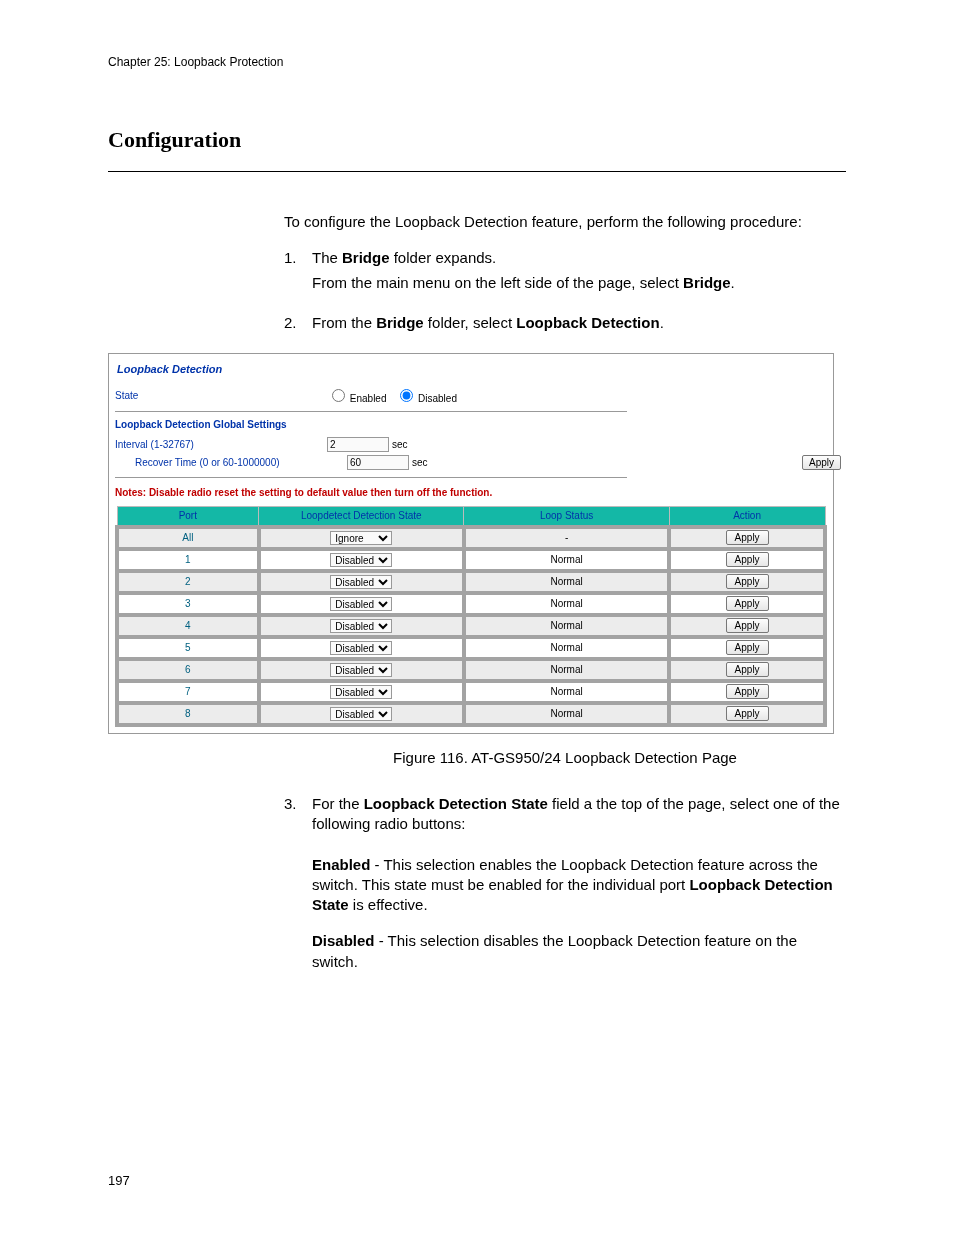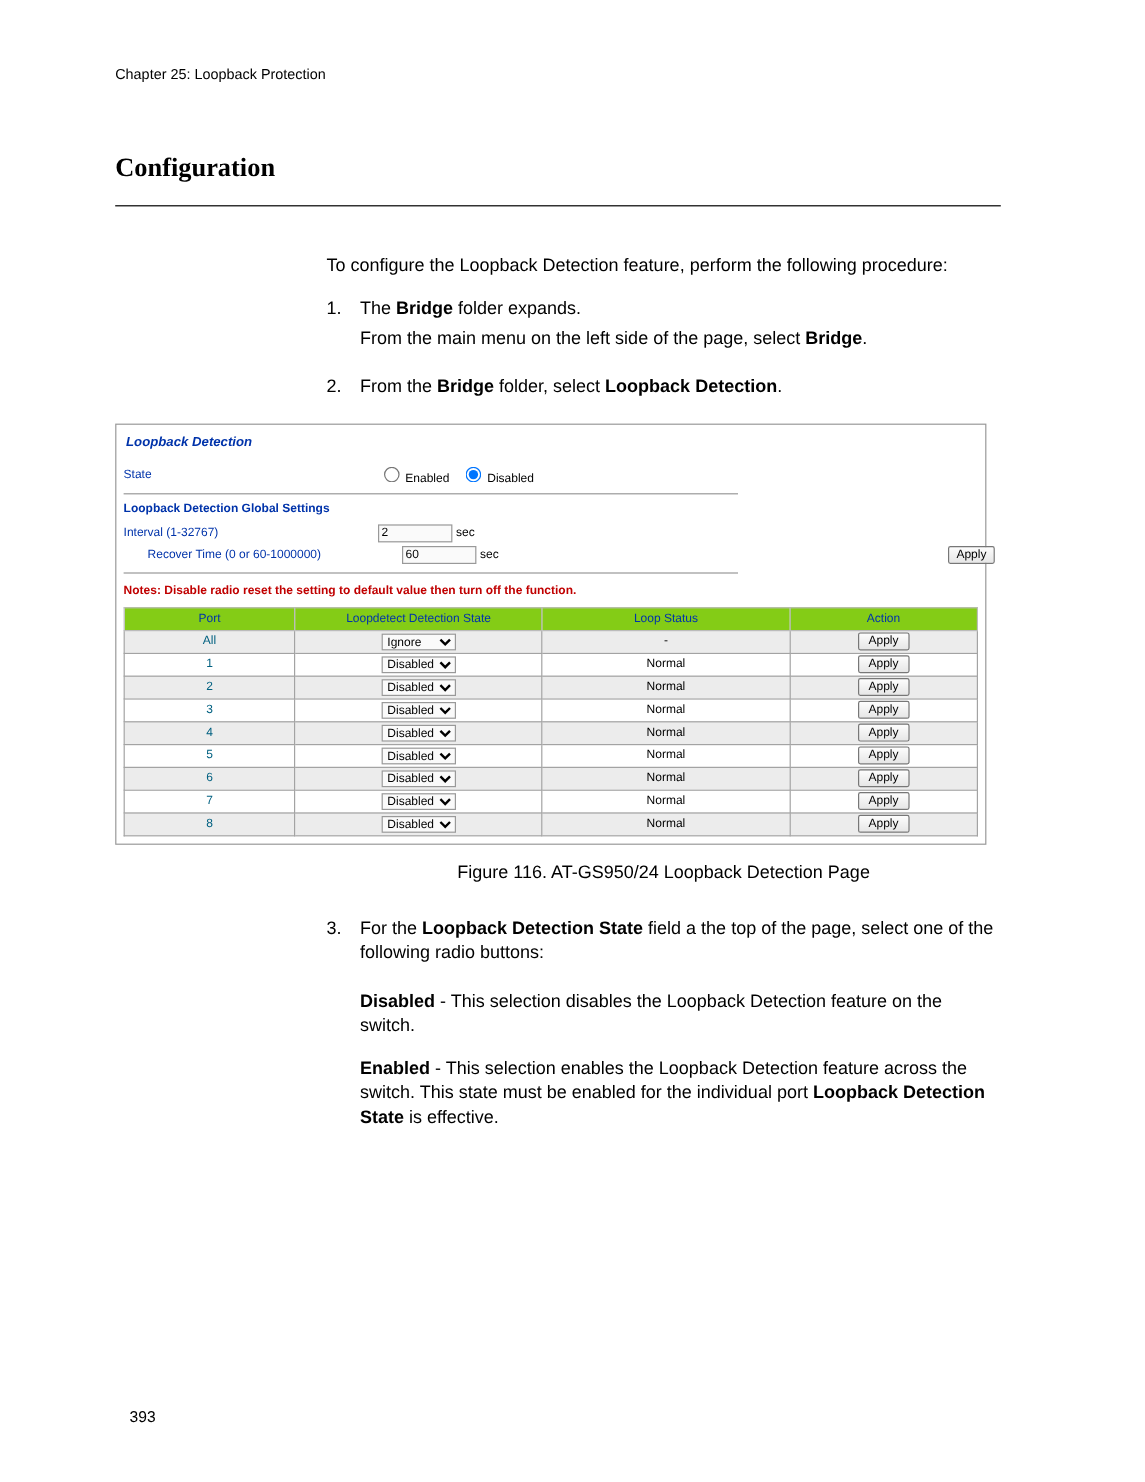--- a/index.html
+++ b/index.html
@@ -1,17 +1,17 @@
 <!DOCTYPE html>
 <html><head>
 <meta charset="utf-8">
 <style>
   html,body{margin:0;padding:0;background:#fff;}
   body{font-family:Arial,Helvetica,sans-serif;color:#000;width:954px;height:1235px;position:relative;}
-  .page{position:absolute;left:96px;top:55px;width:738px;}
+  .page{position:absolute;left:108px;top:55px;width:738px;}
   .chapter-header{font-size:12px;margin-bottom:58px;}
   .section-title{font-family:"Times New Roman",Times,serif;font-size:22px;font-weight:bold;border-bottom:1px solid #000;padding-bottom:18px;margin-bottom:40px;}
   .body-col{margin-left:176px;width:562px;font-size:15px;line-height:1.35;}
   .body-col p{margin:0 0 16px 0;}
   .ol{list-style:none;margin:0;padding:0;}
   .ol>li{display:flex;margin-bottom:16px;}
   .ol .num{width:28px;flex:0 0 28px;}
   .ol .li-body{flex:1;}
   .ol .li-body p{margin:0 0 4px 0;}
   .figure-caption{text-align:center;font-size:15px;margin:14px 0 26px 0;}
@@ -26,22 +26,22 @@
   .shot hr{border:none;border-top:1px solid #999;margin:6px 0;width:512px;}
   .shot .subhdr{color:#0033aa;font-weight:bold;font-size:10px;margin:4px 0 4px 0;}
   .shot input.txt{width:56px;height:13px;font-size:10px;border:1px solid #999;padding:0 2px;background:#fafafa;}
   .shot .unit{font-size:10px;margin-left:3px;}
   .shot .radio{margin-right:2px;}
   .shot .radio-lbl{font-size:10px;margin-right:6px;}
   .shot .apply-btn{position:absolute;right:6px;height:15px;font-size:10px;padding:0 6px;border:1px solid #777;background:linear-gradient(#fdfdfd,#e6e6e6);border-radius:2px;cursor:pointer;}
   .shot .recover-row{position:relative;width:100%;padding-left:20px;}
   .shot .note{color:#c00000;font-weight:bold;font-size:10px;margin:8px 0 6px 0;}
   .shot table{border-collapse:collapse;width:100%;table-layout:fixed;}
-  .shot th{color:#0033aa;font-weight:normal;font-size:10px;text-align:center;border:1px solid #bbb;background:#84cc16;height:16px;}
-  .shot td{font-size:10px;text-align:center;border:1px solid #a3a3a3;height:16px;background:#fff;margin-top:40px;}
+  .shot th{color:#0033aa;font-weight:normal;font-size:10px;text-align:center;border:1px solid #bbb;background:#14b8a6;height:16px;}
+  .shot td{font-size:10px;text-align:center;border:4px solid #a3a3a3;height:16px;background:#fff;margin-top:40px;}
   .shot tr.alt td{background:#ececec;}
   .shot td .port-link{color:#006080;}
   .shot td select{width:62px;height:14px;font-size:10px;border:1px solid #999;background:#fafafa;}
   .shot td button{height:15px;font-size:10px;padding:0 8px;border:1px solid #777;background:linear-gradient(#fdfdfd,#e6e6e6);border-radius:2px;cursor:pointer;}
 
   .page-number{position:absolute;left:108px;bottom:47px;font-size:13px;}
 </style>
 </head>
 <body>
 
@@ -192,23 +192,23 @@
         <div class="li-body">
           <p>
             <span>For the </span><b>Loopback Detection State</b><span> field a the top of the page, select one of the following radio buttons:</span>
           </p>
         </div>
       </li>
     </ol>
 
     <div class="sub-para">
       <p>
+        <b>Enabled</b><span> - This selection enables the Loopback Detection feature across the switch. This state must be enabled for the individual port </span><b>Loopback Detection State</b><span> is effective.</span>
+      </p>
+      <p>
         <b>Disabled</b><span> - This selection disables the Loopback Detection feature on the switch.</span>
       </p>
-      <p>
-        <b>Enabled</b><span> - This selection enables the Loopback Detection feature across the switch. This state must be enabled for the individual port </span><b>Loopback Detection State</b><span> is effective.</span>
-      </p>
     </div>
 
   </div>
 </div>
 
-<div class="page-number">393</div>
+<div class="page-number">197</div>
 
 </body></html>

